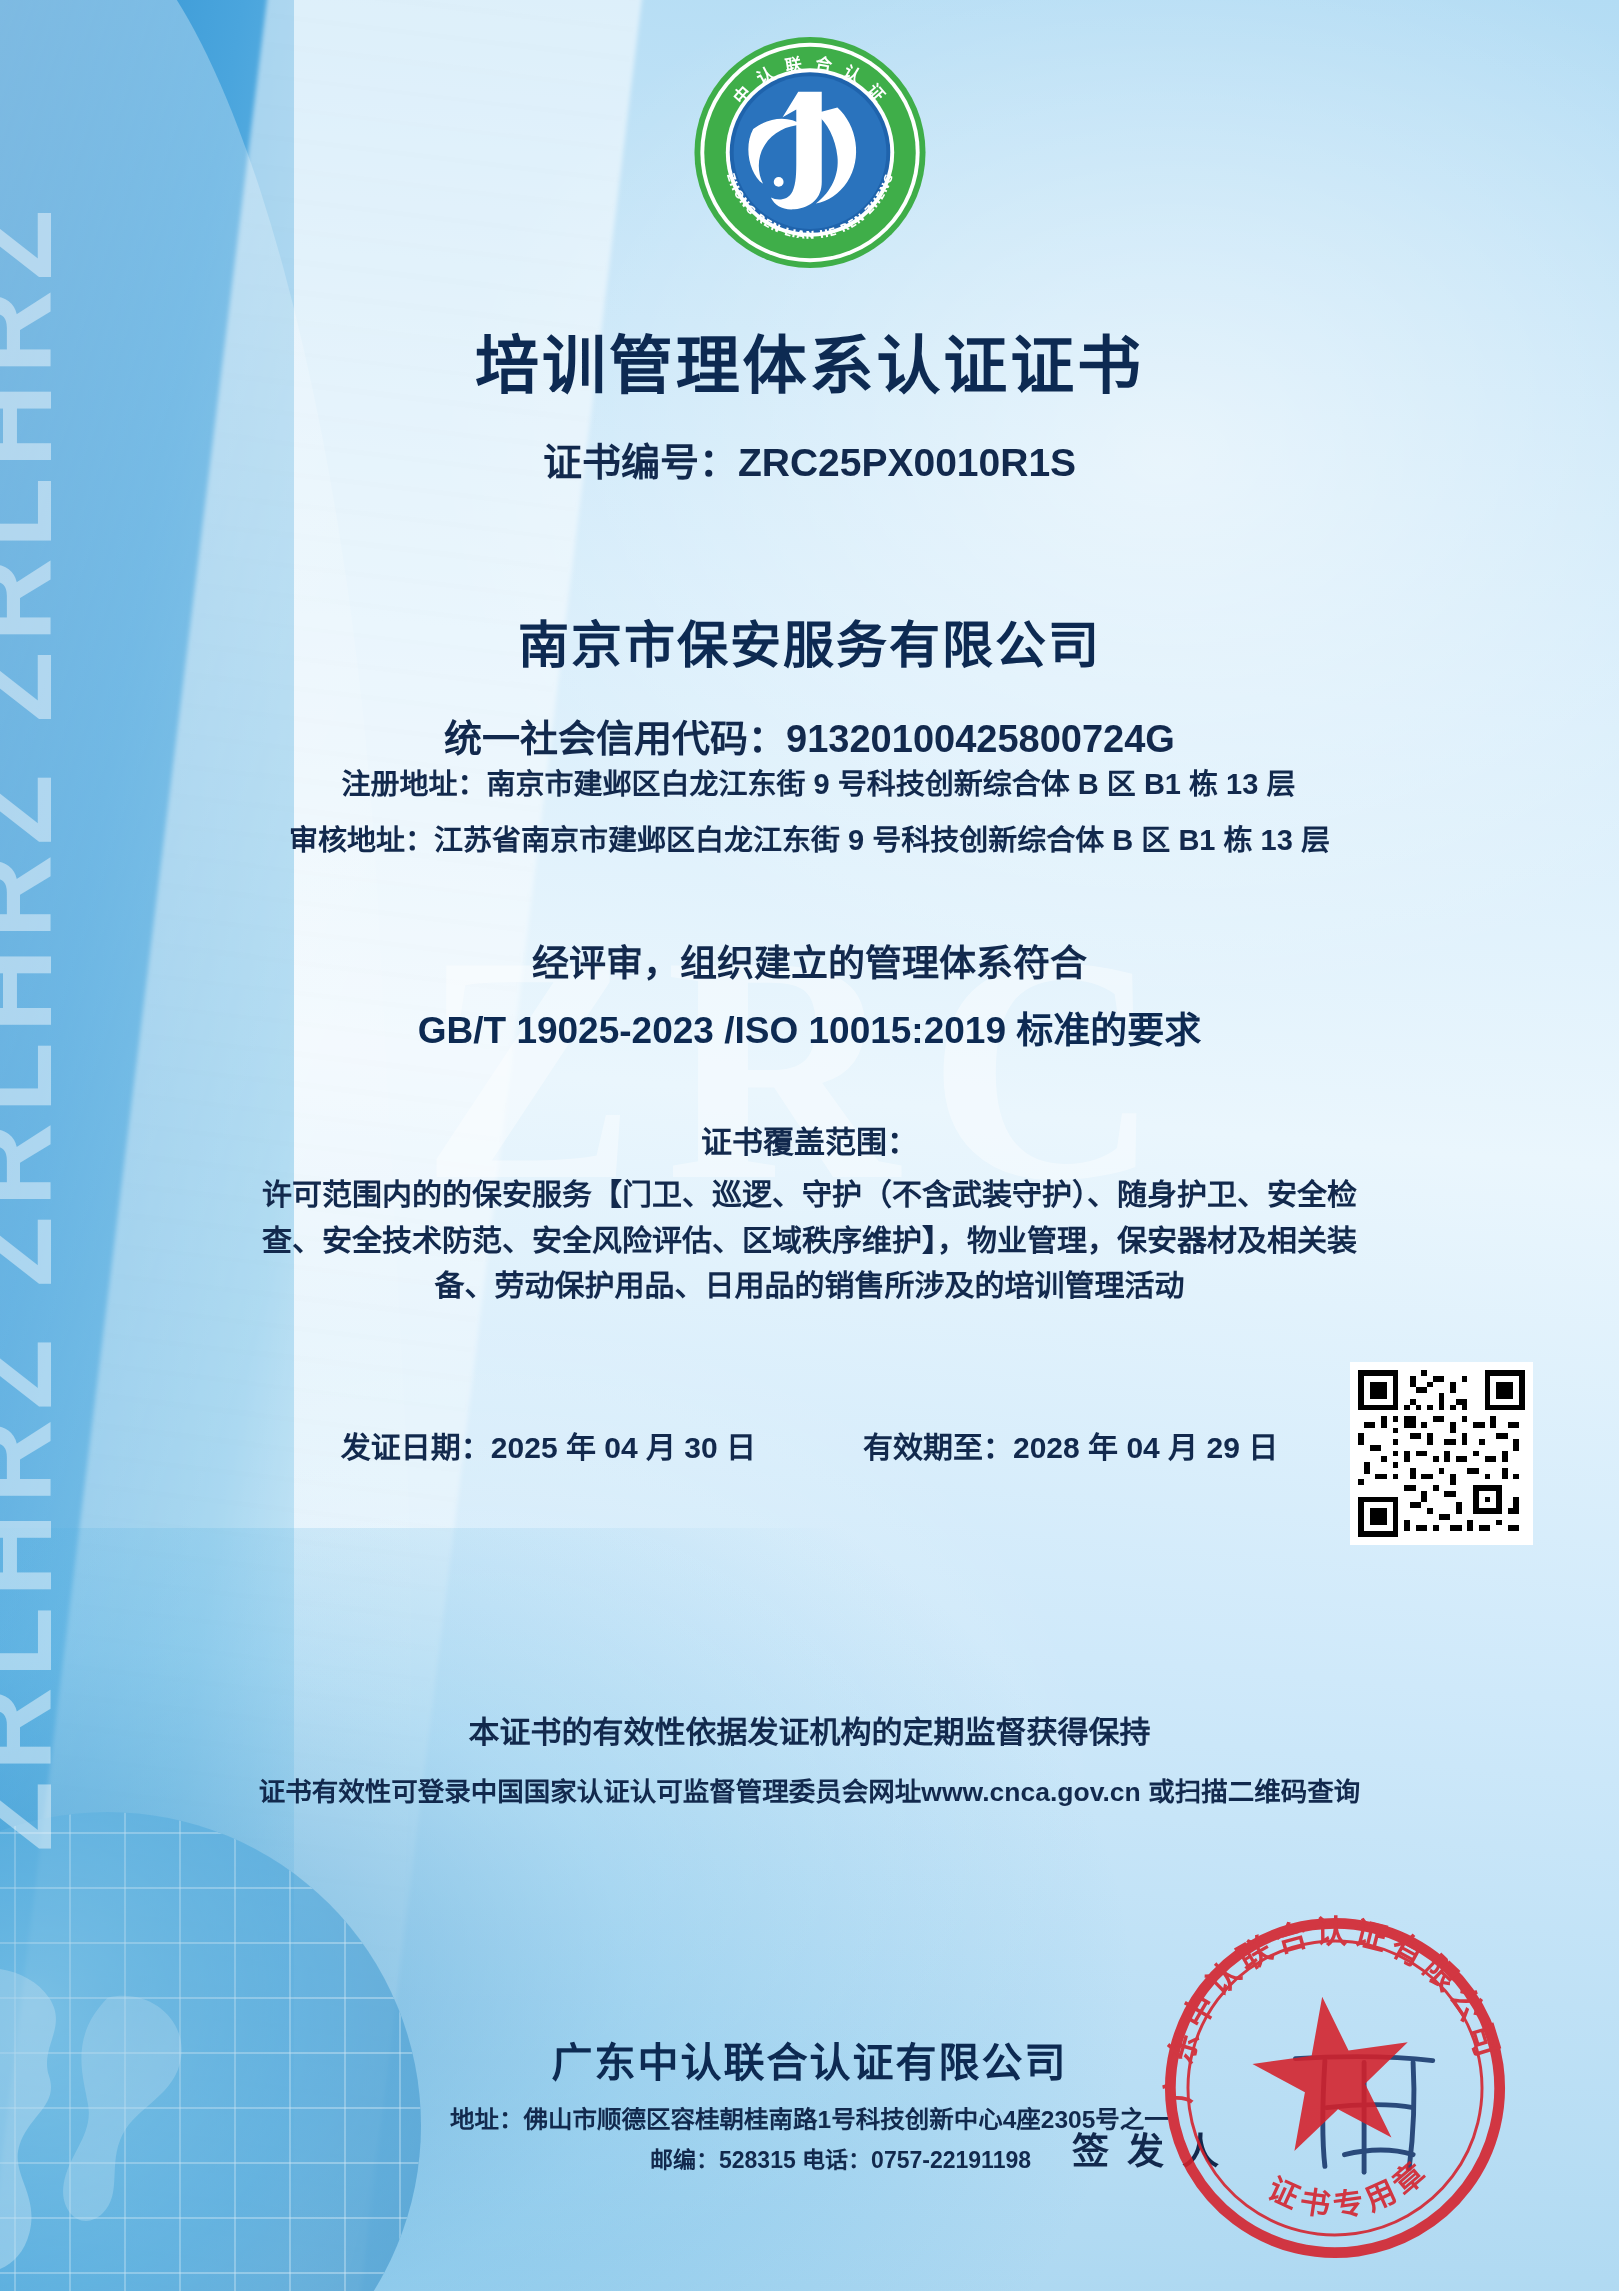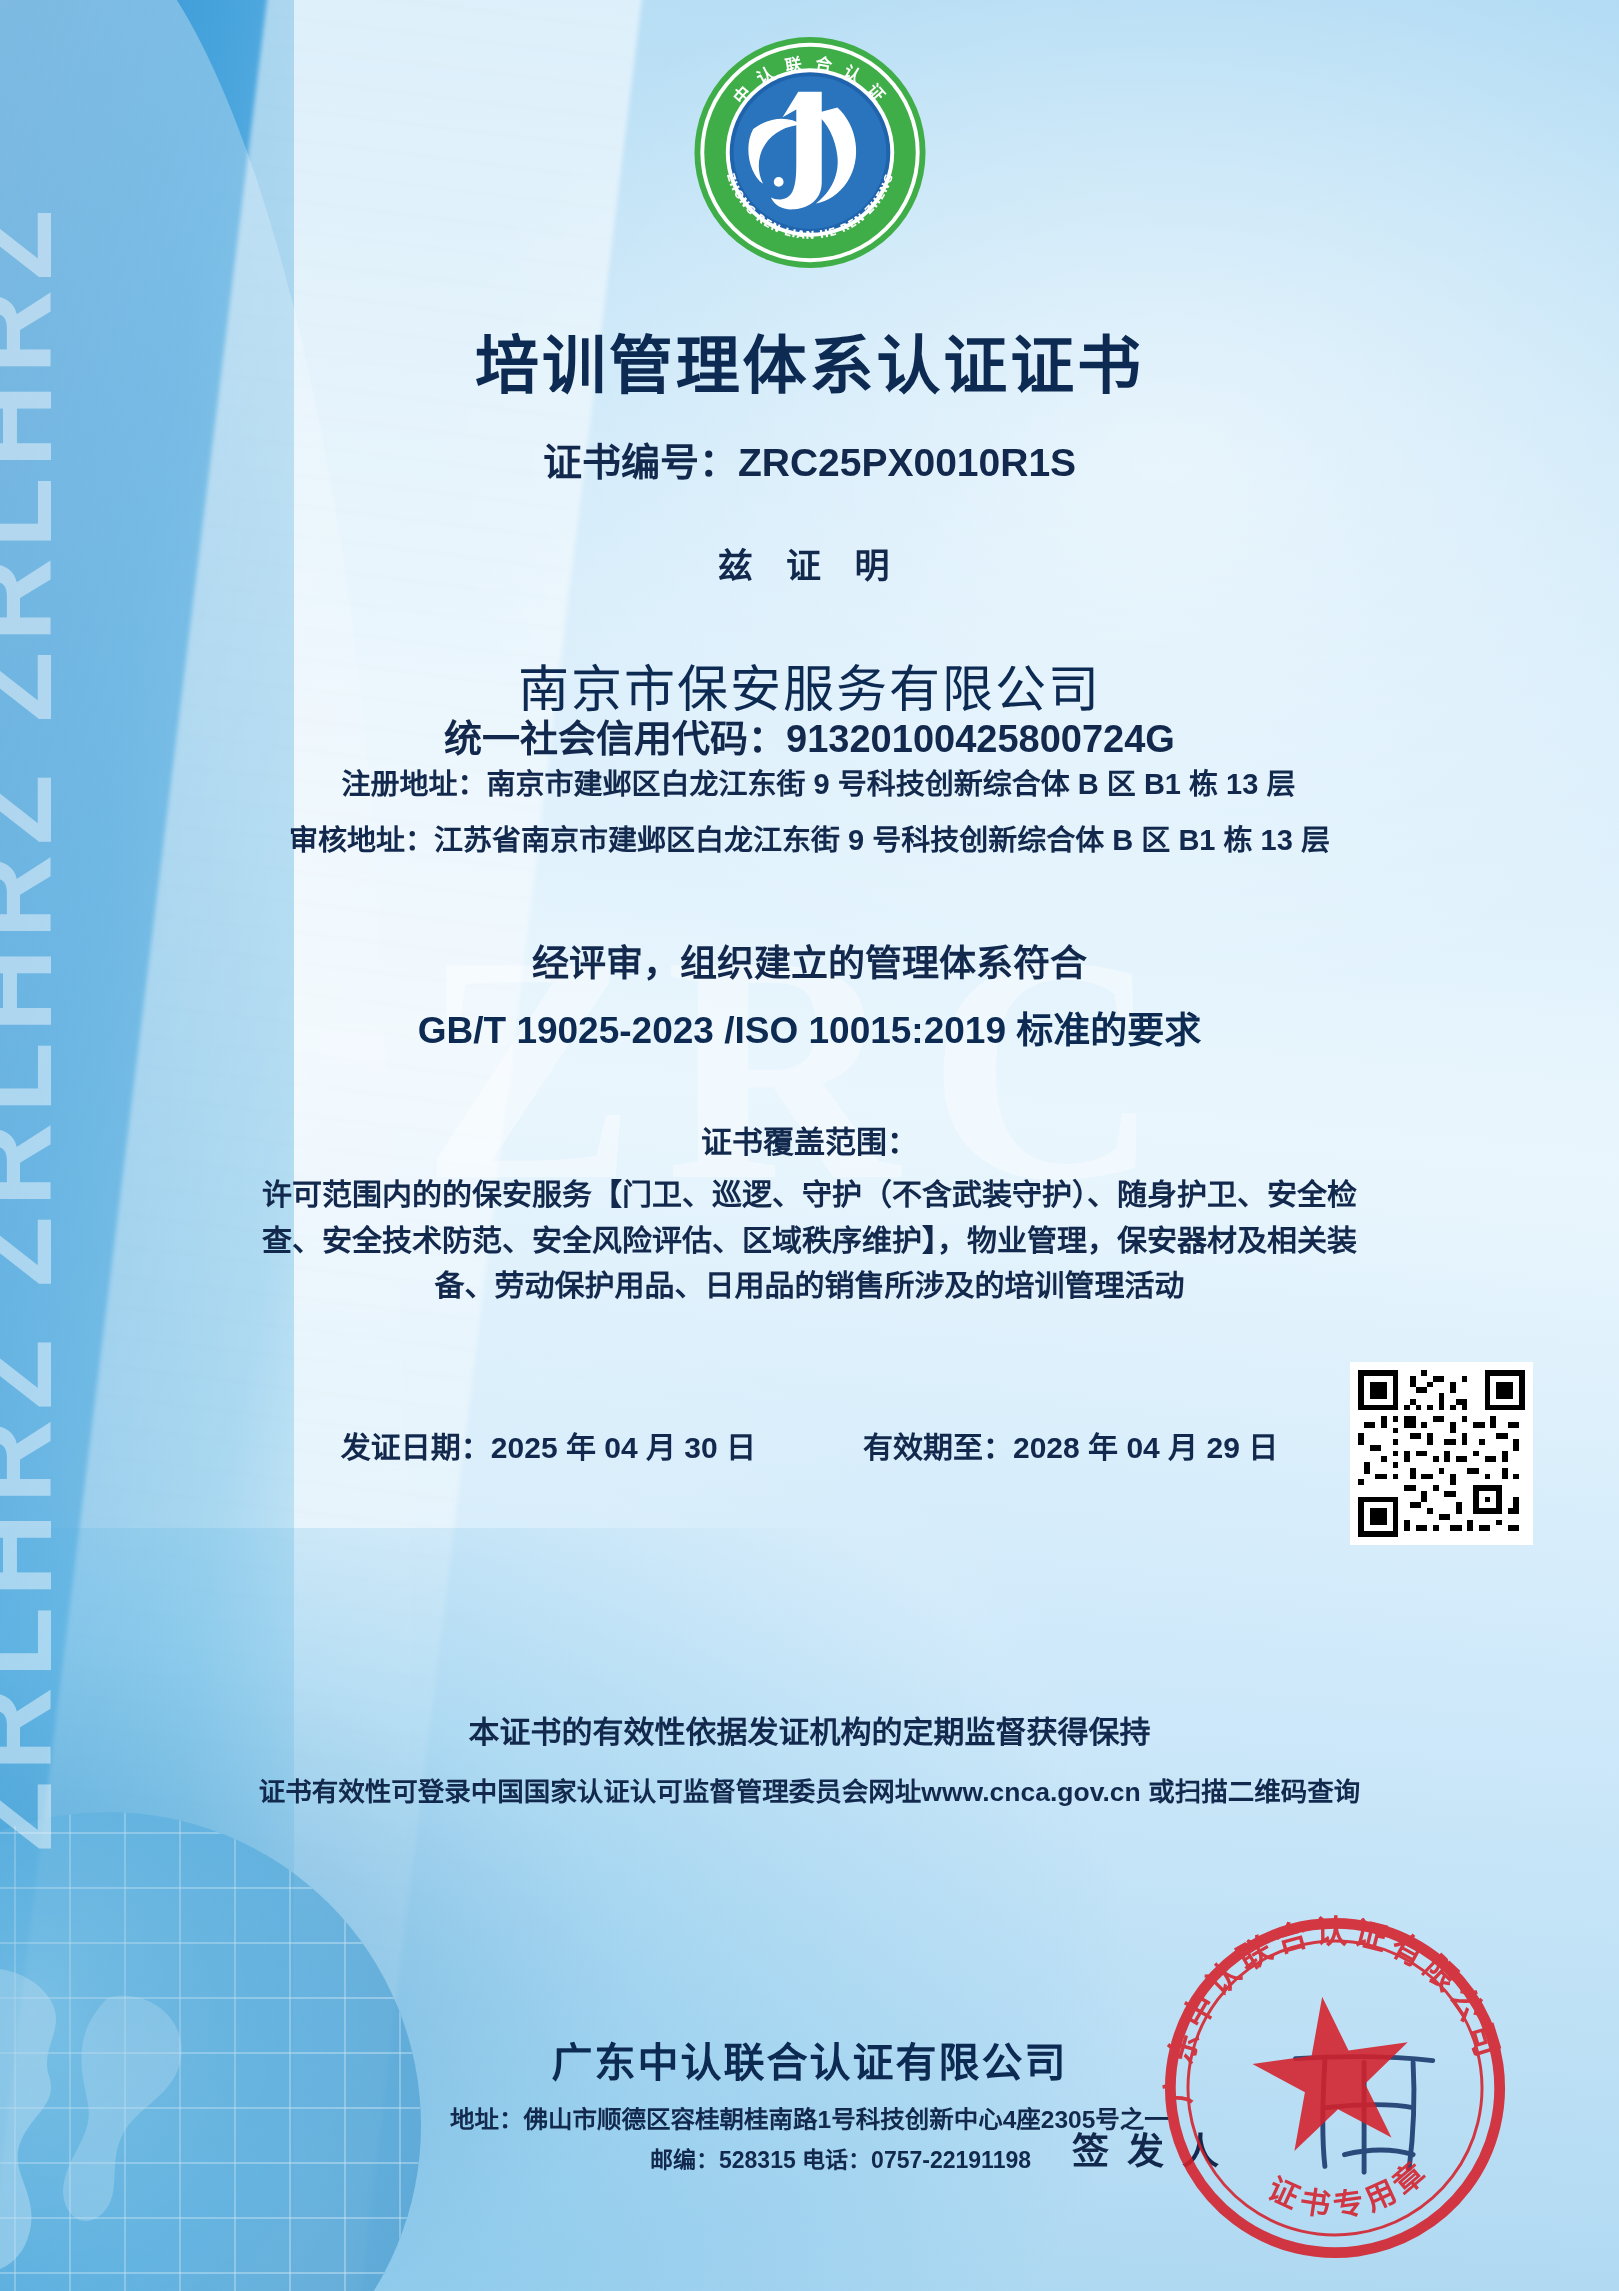--- a/index.html
+++ b/index.html
@@ -157,24 +157,24 @@
     position: absolute;
     top: 537px;
     width: 100%;
     font-size: 35px;
     color: #12294d;
     letter-spacing: 11.8px;
     font-weight: bold;
   }
   .company {
     position: absolute;
-    top: 648px;
+    top: 604px;
     width: 100%;
     font-size: 51px;
-    font-weight: normal;
+    font-weight: bold;
     color: #0d2a52;
     letter-spacing: 2px;
   }
   .credit {
     position: absolute;
     top: 708px;
     width: 100%;
     font-size: 38px;
     color: #12294d;
     font-weight: bold;
@@ -375,21 +375,20 @@
   </div>
 
   <div class="content">
 
     <div class="title">培训管理体系认证证书</div>
 
     <div class="cert-no">
       <span>证书编号：</span><span>ZRC25PX0010R1S</span>
     </div>
 
-    <div class="hereby">兹 证 明</div>
 
     <div class="company">南京市保安服务有限公司</div>
 
     <div class="credit">统一社会信用代码：91320100425800724G</div>
     <div class="addr1">注册地址：南京市建邺区白龙江东街 9 号科技创新综合体 B 区 B1 栋 13 层</div>
     <div class="addr2">审核地址：江苏省南京市建邺区白龙江东街 9 号科技创新综合体 B 区 B1 栋 13 层</div>
 
     <div class="conform-line">经评审，组织建立的管理体系符合</div>
     <div class="standard">GB/T 19025-2023 /ISO 10015:2019 标准的要求</div>
 

